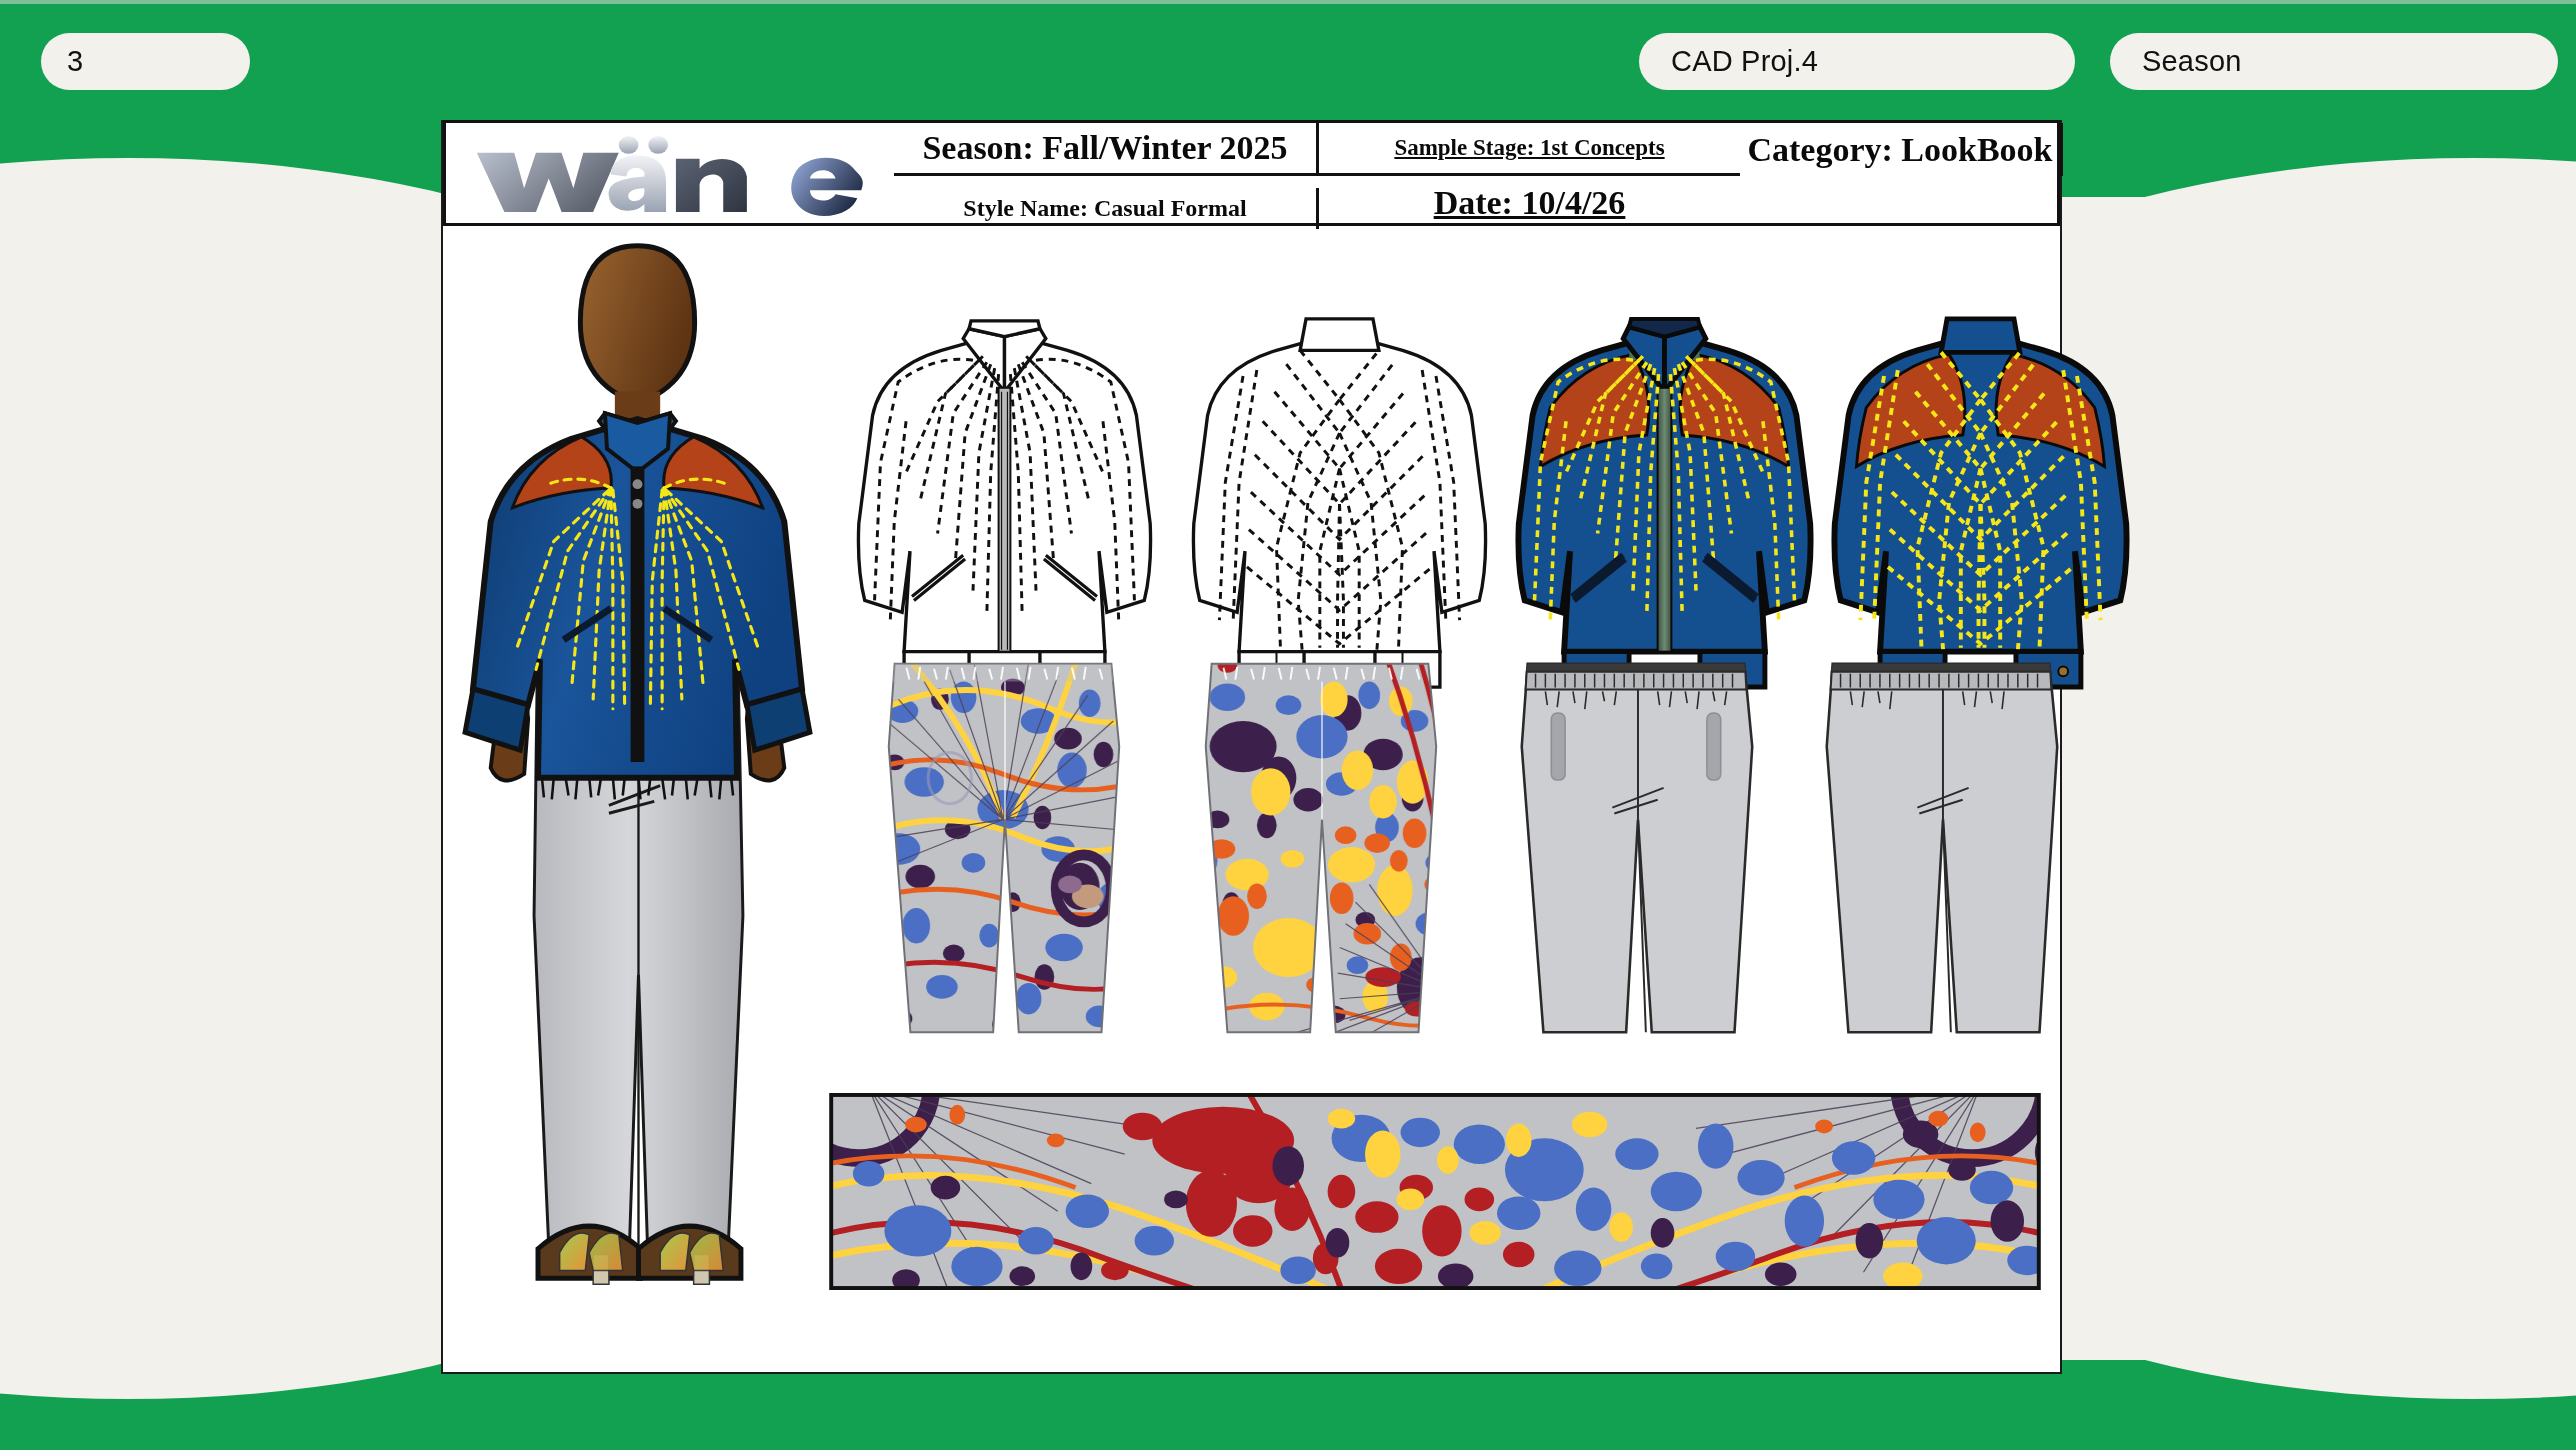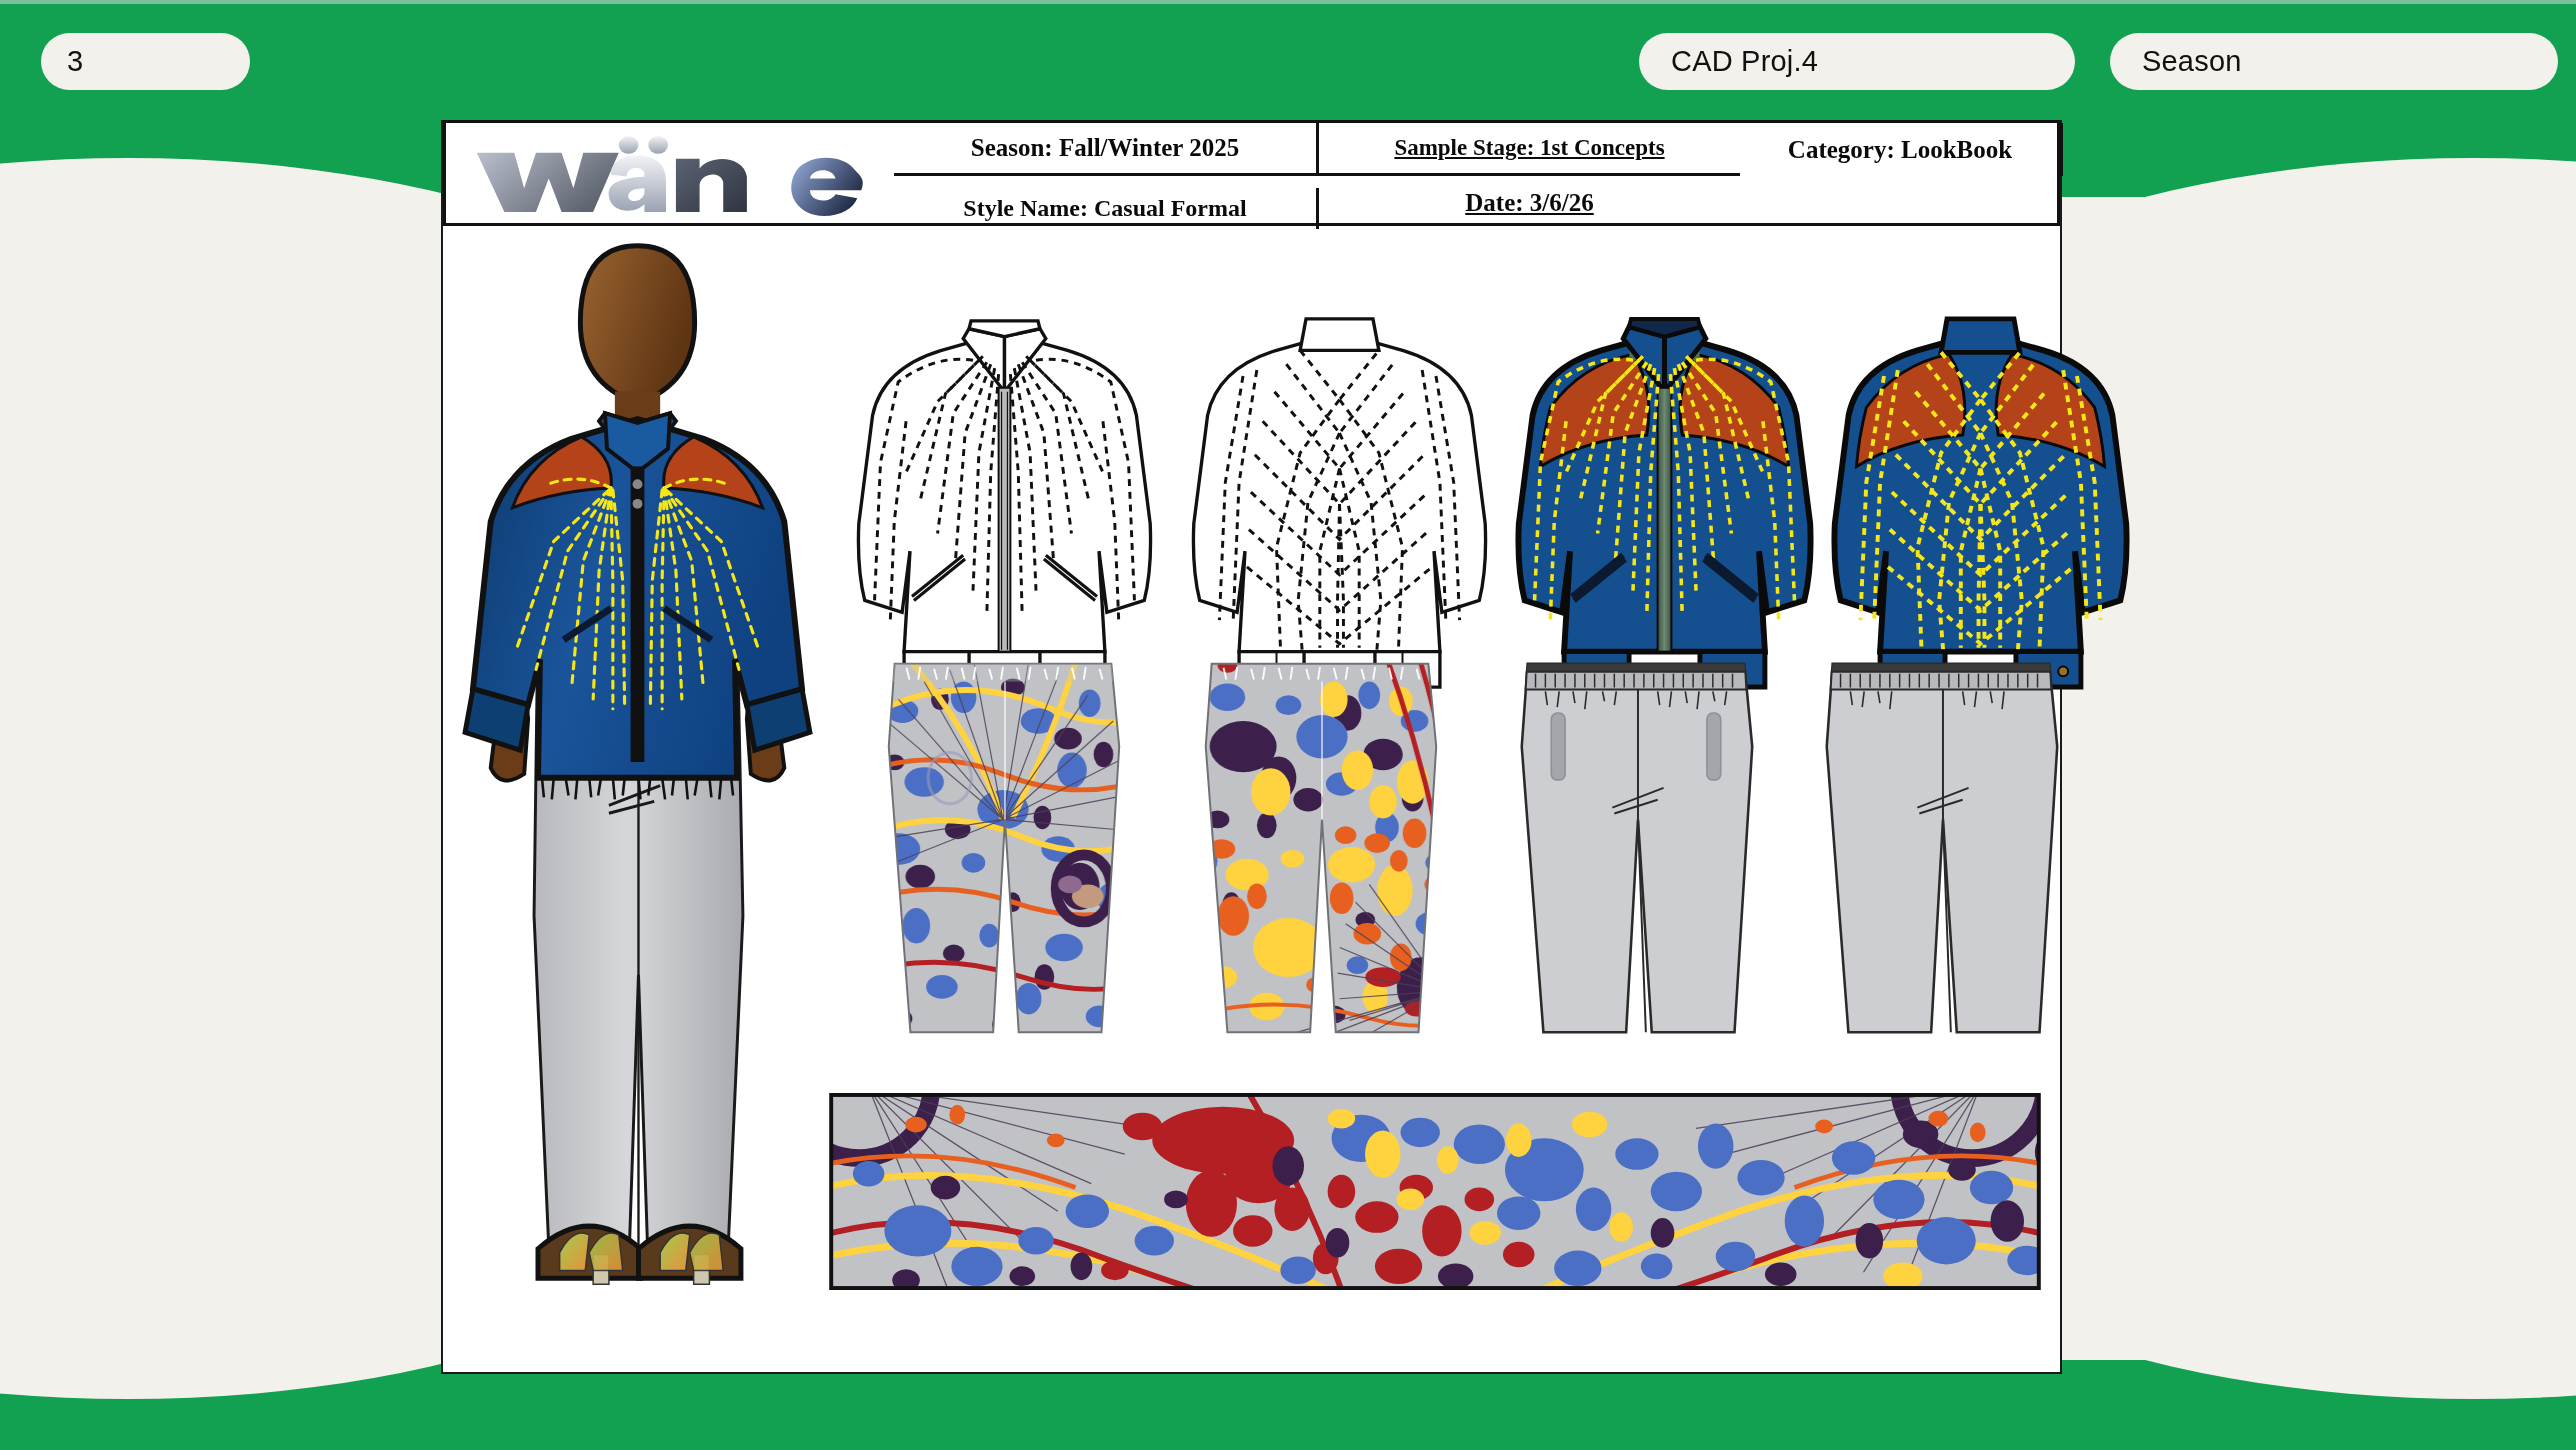--- a/index.html
+++ b/index.html
@@ -40,21 +40,21 @@
   }
   .cell{
     border-right:3px solid #111;border-bottom:3px solid #111;
     display:flex;align-items:center;justify-content:center;
     box-sizing:border-box;overflow:hidden;white-space:nowrap;
     font-family:"Liberation Serif",serif;font-weight:bold;color:#0a0a0a;
   }
   .cell.nb{border-bottom:none;}
   .cell.nr{border-right:none;text-decoration:underline;}
   #logo-cell{grid-row:1 / span 2;border-bottom:none;display:flex;align-items:center;justify-content:center;}
-  .f-lg{font-size:25px;}
+  .f-lg{font-size:34px;}
   .f-sm{font-size:24px;margin-top:12px;}
   .f-xs{font-size:23px;}
 
   #brand-logo{width:414px;height:91px;display:block;}
 
   
   #artboard{position:absolute;left:0;top:106px;width:1617px;height:1144px;}
   .fig{position:absolute;}
 
   
@@ -130,21 +130,21 @@
                  L378 64 C372 74 352 72 352 60 L404 60 C408 50 404 46 398 40 Z
                  M352 48 C354 38 374 36 378 48 Z" fill="url(#ge)"></path>
       </svg>
     </div>
 
     <div class="cell f-lg">Season: Fall/Winter 2025</div>
     <div class="cell f-xs nr">Sample Stage: 1st Concepts</div>
 
     <div class="cell f-lg nb">Category: LookBook</div>
     <div class="cell f-sm nb">Style Name: Casual Formal</div>
-    <div class="cell f-lg nb nr">Date: 3/6/26</div>
+    <div class="cell f-lg nb nr">Date: 10/4/26</div>
   </div>
 
   <div id="artboard">
 
     <div class="fig" style="left:22px;top:0px;width:345px;height:1138px;">
       <svg viewBox="0 0 350 1155" width="345" height="1138">
         <defs>
           <linearGradient id="skin" x1="0" y1="0" x2="1" y2="0.4">
             <stop offset="0" stop-color="#9a6430"></stop>
               <stop offset="1" stop-color="#5e3413"></stop>

